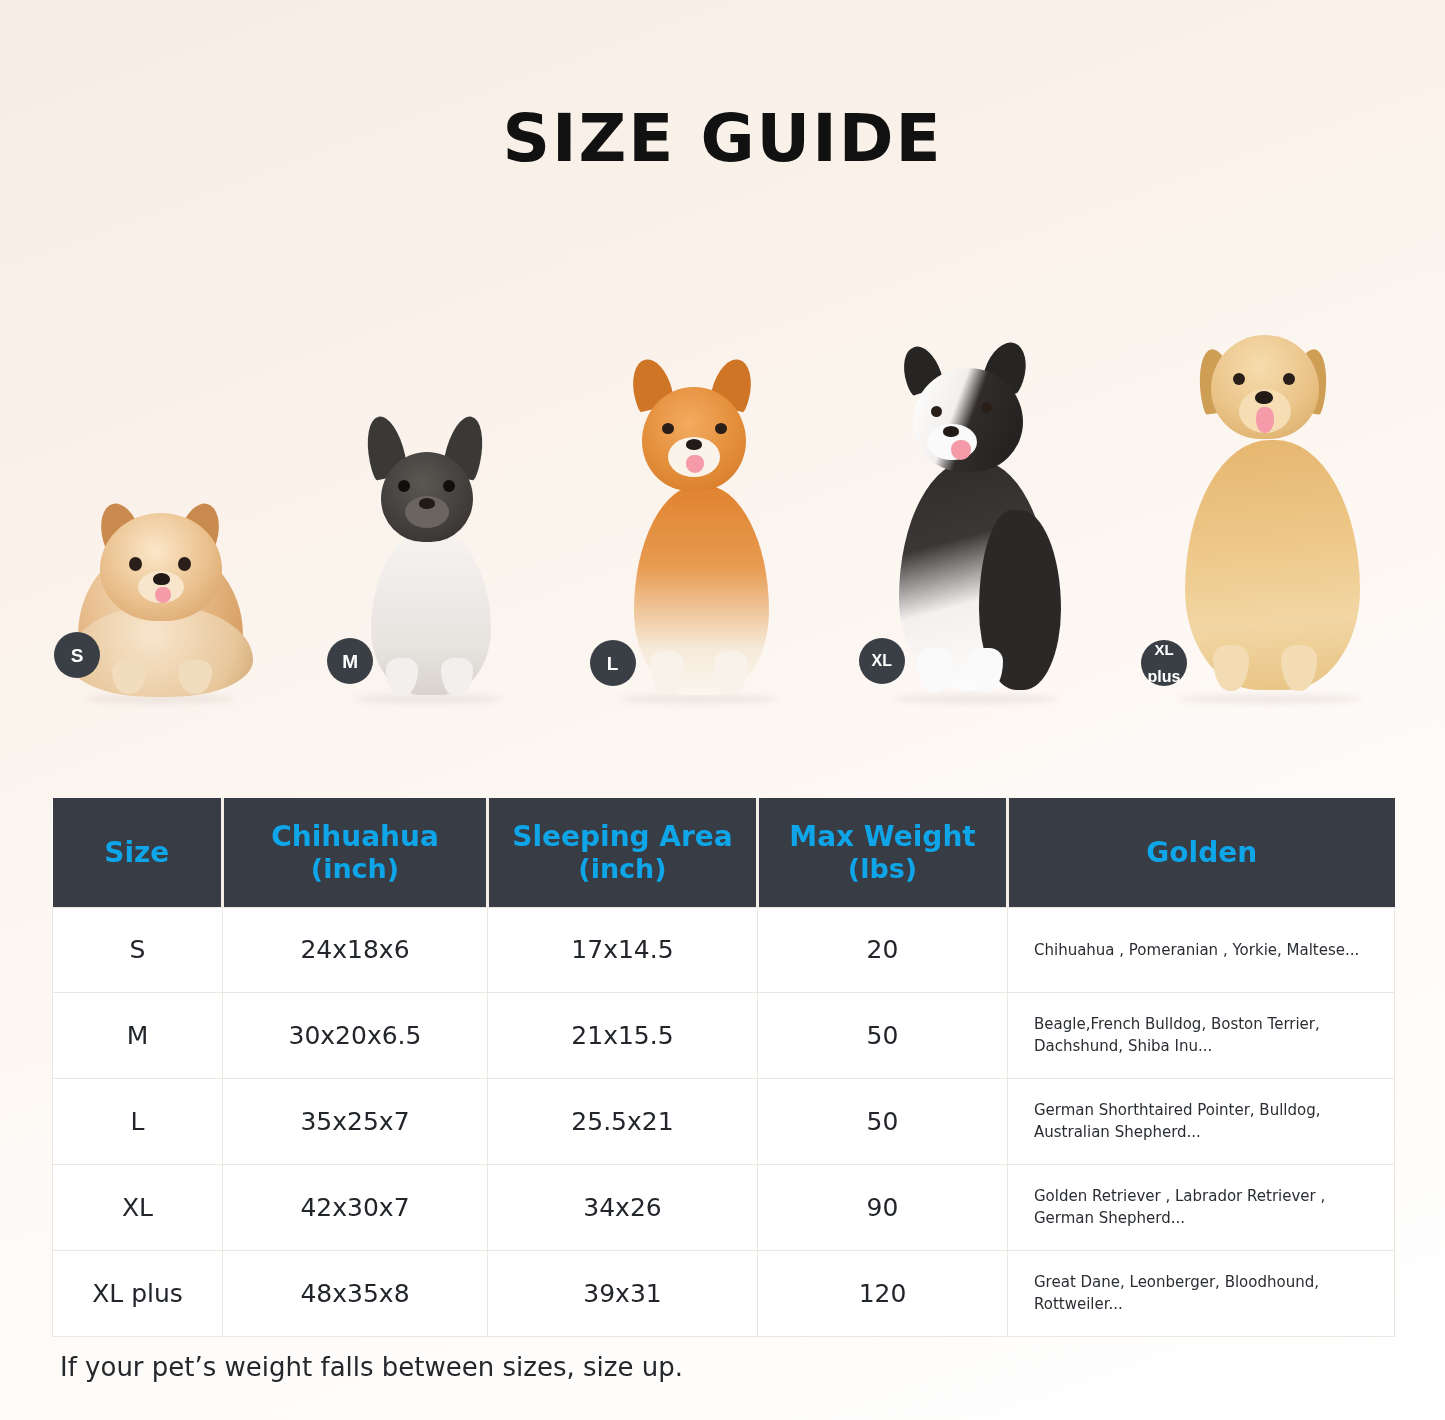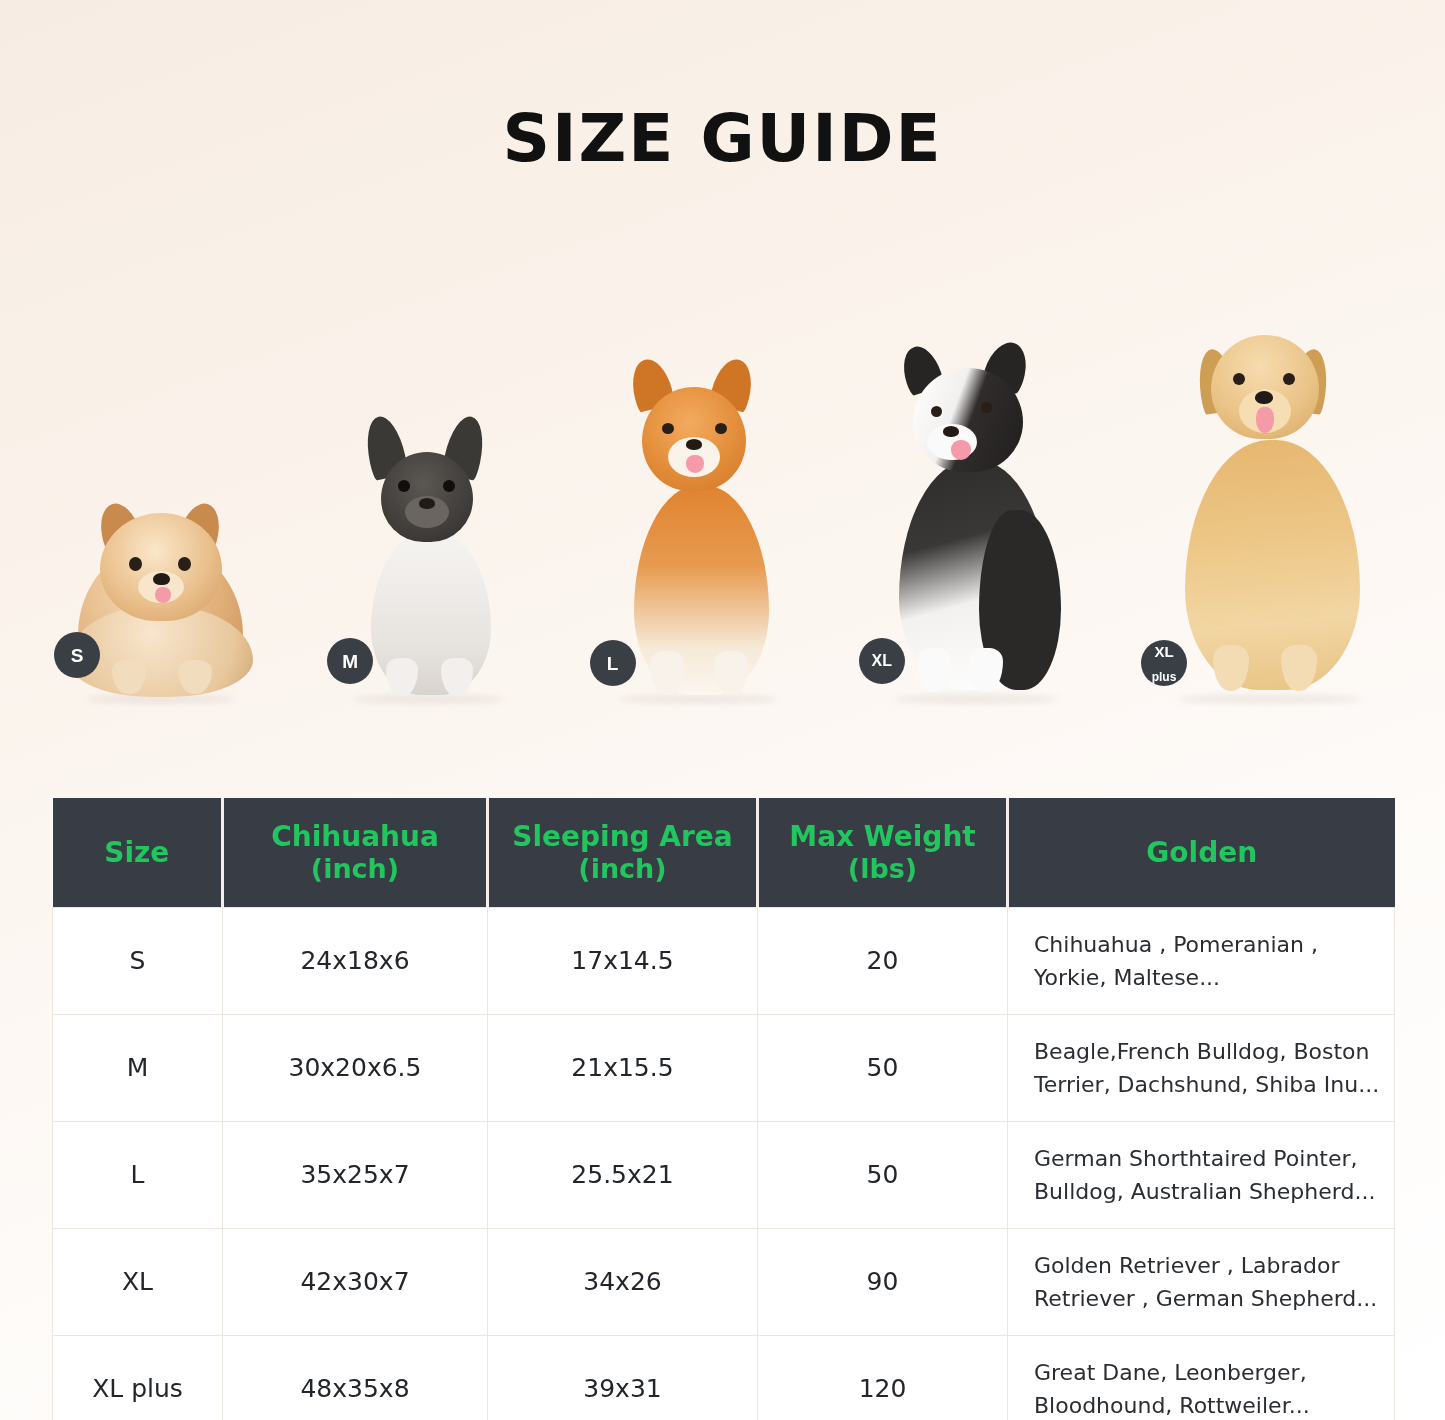--- a/index.html
+++ b/index.html
@@ -67,21 +67,21 @@
     display: flex;
     flex-direction: column;
     align-items: center;
     justify-content: center;
     font-size: 19px;
     font-weight: 600;
     line-height: 1;
     z-index: 5;
   }
   .badge .sub {
-    font-size: 12px;
+    font-size: 16px;
     font-weight: 600;
     margin-top: 12px;
   }
 
   
   .dog {
     position: relative;
   }
   .body {
     position: absolute;
@@ -137,21 +137,21 @@
     width: 1342px;
   }
   table {
     border-collapse: collapse;
     width: 100%;
     table-layout: fixed;
     background: #ffffff;
   }
   thead th {
     background: #383d45;
-    color: #22c55e;
+    color: #0ea5e9;
     font-size: 28px;
     font-weight: 700;
     padding: 22px 6px;
     line-height: 1.18;
     border-right: 3px solid #f5eee8;
     font-family: "DejaVu Sans", sans-serif;
   }
   thead th:last-child { border-right: none; }
   thead th .sub {
     display: block;
@@ -164,21 +164,21 @@
     border: 1px solid #ece6e1;
     padding: 20px 8px;
     text-align: center;
     height: 44px;
     font-family: "DejaVu Sans", sans-serif;
   }
   tbody td.breeds {
     text-align: left;
     padding-left: 26px;
     padding-right: 14px;
-    font-size: 22px;
+    font-size: 15px;
     line-height: 1.5;
     color: #2a2e33;
   }
   col.c-size    { width: 170px; }
   col.c-dim     { width: 265px; }
   col.c-sleep   { width: 270px; }
   col.c-weight  { width: 250px; }
   col.c-breeds  { width: 387px; }
 
   .footnote {
@@ -377,14 +377,15 @@
           <td>XL plus</td>
           <td>48x35x8</td>
           <td>39x31</td>
           <td>120</td>
           <td class="breeds">Great Dane, Leonberger, Bloodhound, Rottweiler...</td>
         </tr>
       </tbody>
     </table>
   </div>
 
+  <div class="footnote">If your pet’s weight falls between sizes, size up.</div>
 
 </div>
 
 </body></html>

